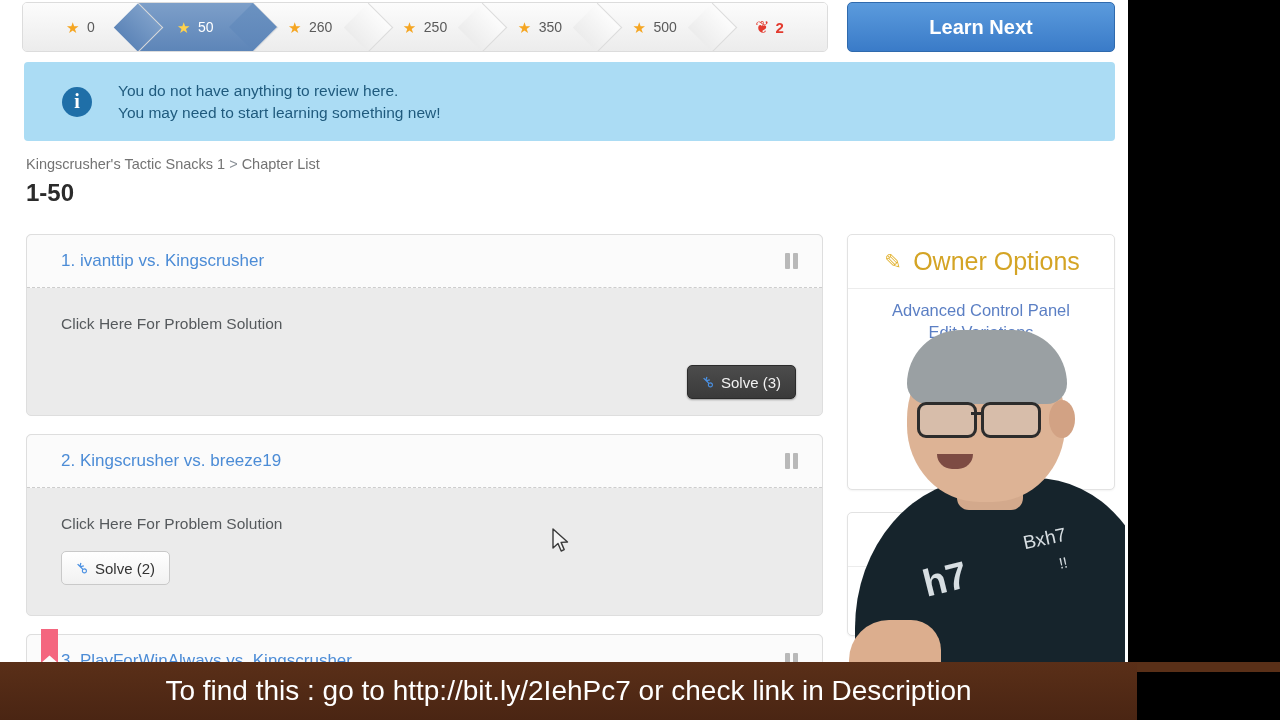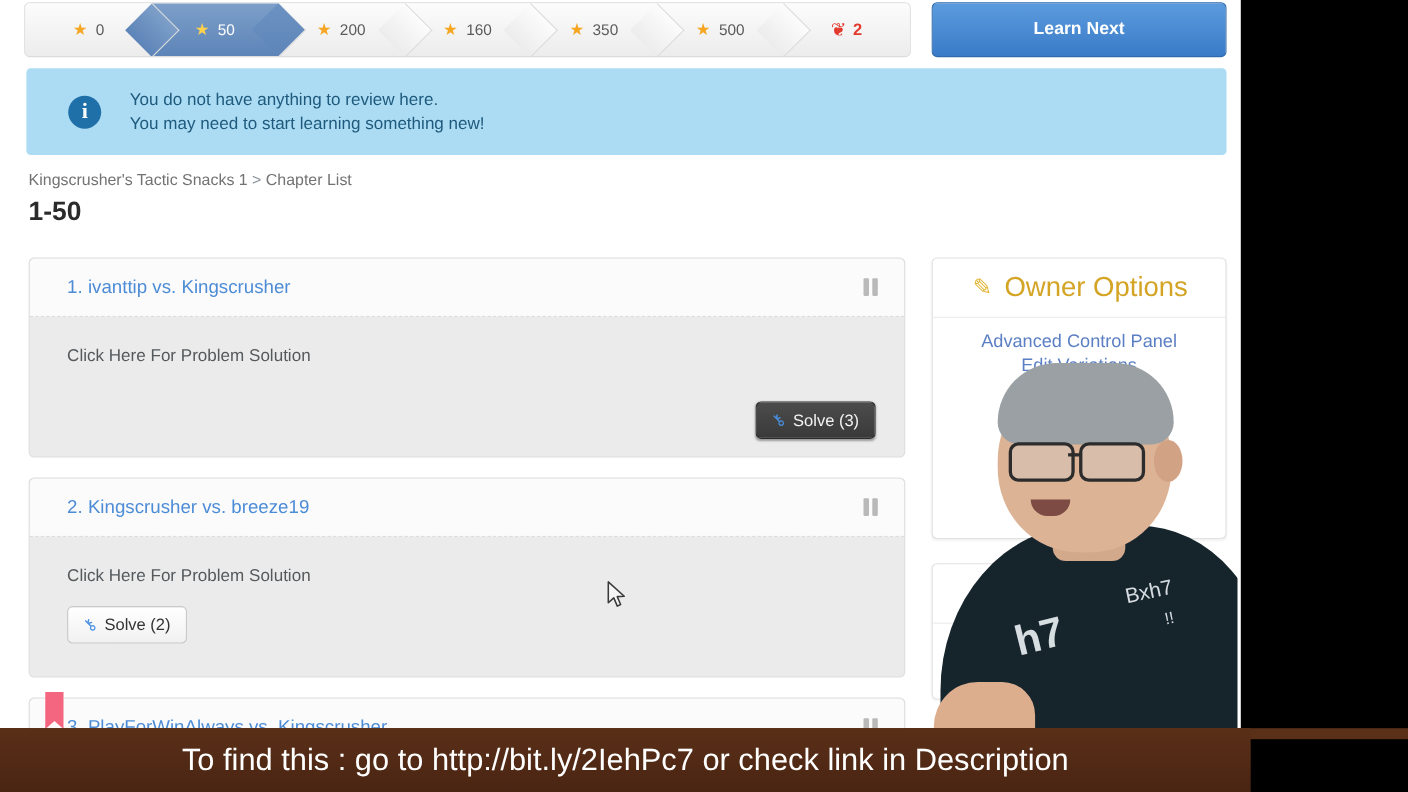--- a/index.html
+++ b/index.html
@@ -104,21 +104,21 @@
   .step.last .step-label { color: #e33a2e; font-weight: 600; font-size: 15px; }
 
   .learn-next {
     position: absolute;
     left: 847px; top: 2px;
     width: 268px; height: 50px;
     border: 1px solid #2f6aad;
     border-radius: 5px;
     background: linear-gradient(#5b9bdd, #3a7bc8);
     color: #fff;
-    font-size: 16px;
+    font-size: 20px;
     font-weight: bold;
     cursor: pointer;
     box-sizing: border-box;
   }
 
   
   .info-banner {
     position: absolute;
     left: 24px; top: 62px;
     width: 1091px; height: 79px;
@@ -466,27 +466,27 @@
           </div>
           <div class="step active">
             <div class="step-inner">
               <span class="star">★</span>
               <span class="step-label">50</span>
             </div>
           </div>
           <div class="step">
             <div class="step-inner">
               <span class="star">★</span>
-              <span class="step-label">200</span>
+              <span class="step-label">260</span>
             </div>
           </div>
           <div class="step">
             <div class="step-inner">
               <span class="star">★</span>
-              <span class="step-label">160</span>
+              <span class="step-label">250</span>
             </div>
           </div>
           <div class="step">
             <div class="step-inner">
               <span class="star">★</span>
               <span class="step-label">350</span>
             </div>
           </div>
           <div class="step">
             <div class="step-inner">

